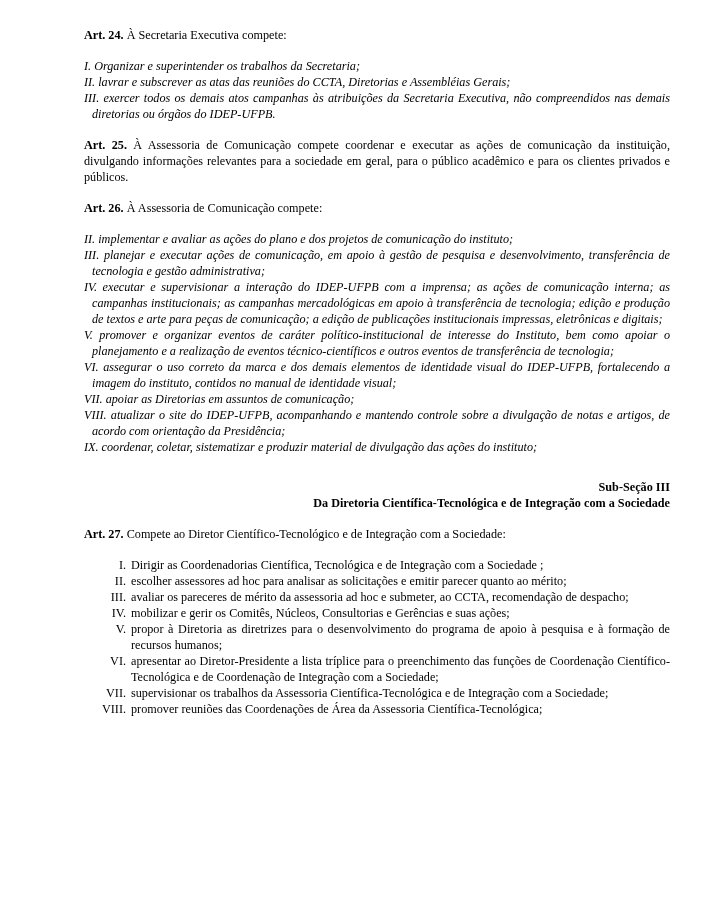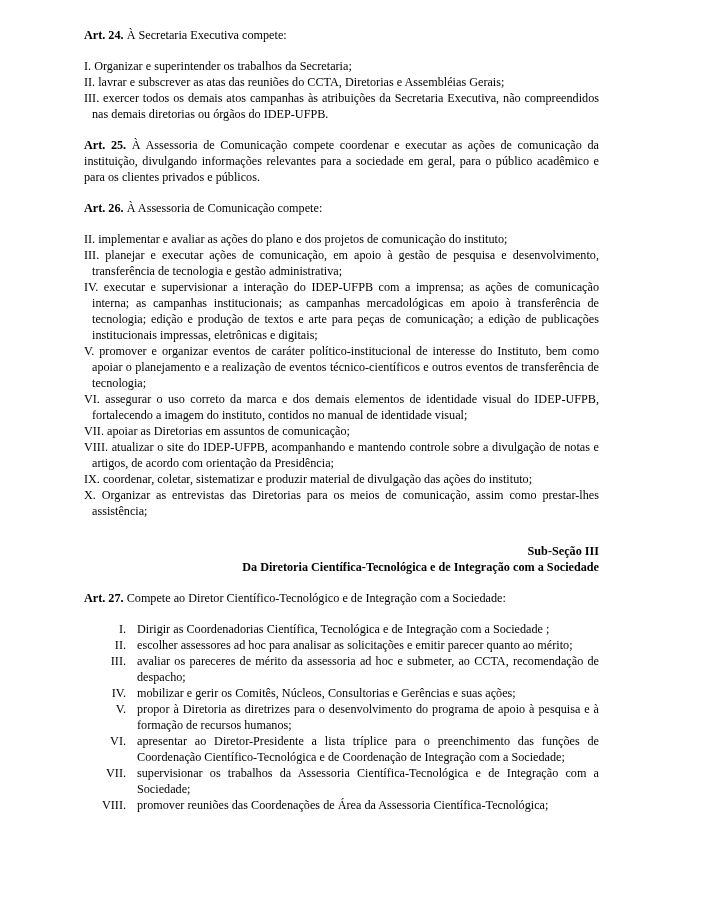--- a/index.html
+++ b/index.html
@@ -4,40 +4,40 @@
 <style>
   html,body{margin:0;padding:0;background:#fff;}
   body{
     width:707px;height:908px;overflow:hidden;
     font-family:"Liberation Serif","DejaVu Serif",serif;
     font-size:12.2px;line-height:16px;color:#000;
     -webkit-font-smoothing:antialiased;
   }
   .page{
     box-sizing:border-box;width:707px;height:908px;
-    padding:27px 108px 20px 84px;background:#fff;
+    padding:27px 37px 20px 84px;background:#fff;
   }
   .block{margin:0 0 15px 0;}
   .block:last-child{margin-bottom:0;}
   .para{text-align:justify;}
   .b{font-weight:bold;}
   .i{}
   
   .list-hanging .hitem{
     text-align:justify;
-    padding-left:8px;text-indent:-8px;
+    padding-left:8px;text-indent:-8px;font-style:italic;
   }
   
   .heading{text-align:right;font-weight:bold;margin-top:24px;}
   .heading .hline{display:block;}
   
   .list-columned{margin-left:0;}
   .citem{display:flex;align-items:flex-start;}
   .cnum{flex:0 0 42px;text-align:right;white-space:nowrap;}
-  .ctext{flex:1 1 auto;margin-left:11px;text-align:justify;}
+  .ctext{flex:1 1 auto;margin-left:5px;text-align:justify;}
 </style>
 </head>
 <body>
 
 <main class="page">
   <div id="doc">
       <p class="block para"><span class="b ">Art. 24.</span><span> À Secretaria Executiva compete:</span></p>
       <div class="block list-hanging">
         <div class="hitem"><span>I. Organizar e superintender os trabalhos da Secretaria;</span></div>
         <div class="hitem"><span>II. lavrar e subscrever as atas das reuniões do CCTA, Diretorias e Assembléias Gerais;</span></div>
@@ -47,21 +47,20 @@
       <p class="block para"><span class="b ">Art. 26.</span><span> À Assessoria de Comunicação compete:</span></p>
       <div class="block list-hanging">
         <div class="hitem"><span>II. implementar e avaliar as ações do plano e dos projetos de comunicação do instituto;</span></div>
         <div class="hitem"><span>III. planejar e executar ações de comunicação, em apoio à gestão de pesquisa e desenvolvimento, transferência de tecnologia e gestão administrativa;</span></div>
         <div class="hitem"><span>IV. executar e supervisionar a interação do IDEP-UFPB com a imprensa; as ações de comunicação interna; as campanhas institucionais; as campanhas mercadológicas em apoio à transferência de tecnologia; edição e produção de textos e arte para peças de comunicação; a edição de publicações institucionais impressas, eletrônicas e digitais;</span></div>
         <div class="hitem"><span>V. promover e organizar eventos de caráter político-institucional de interesse do Instituto, bem como apoiar o planejamento e a realização de eventos técnico-científicos e outros eventos de transferência de tecnologia;</span></div>
         <div class="hitem"><span>VI. assegurar o uso correto da marca e dos demais elementos de identidade visual do IDEP-UFPB, fortalecendo a imagem do instituto, contidos no manual de identidade visual;</span></div>
         <div class="hitem"><span>VII. apoiar as Diretorias em assuntos de comunicação;</span></div>
         <div class="hitem"><span>VIII. atualizar o site do IDEP-UFPB, acompanhando e mantendo controle sobre a divulgação de notas e artigos, de acordo com orientação da Presidência;</span></div>
         <div class="hitem"><span>IX. coordenar, coletar, sistematizar e produzir material de divulgação das ações do instituto;</span></div>
-        <div class="hitem"><span>X. Organizar as entrevistas das Diretorias para os meios de comunicação, assim como prestar-lhes assistência;</span></div>
       </div>
       <div class="block heading">
         <span class="hline">Sub-Seção III</span>
         <span class="hline">Da Diretoria Científica-Tecnológica e de Integração com a Sociedade</span>
       </div>
       <p class="block para"><span class="b ">Art. 27.</span><span> Compete ao Diretor Científico-Tecnológico e de Integração com a Sociedade:</span></p>
       <div class="block list-columned">
         <div class="citem">
           <span class="cnum">I.</span>
           <div class="ctext"><span>Dirigir as Coordenadorias Científica, Tecnológica e de Integração com a Sociedade ;</span></div>

